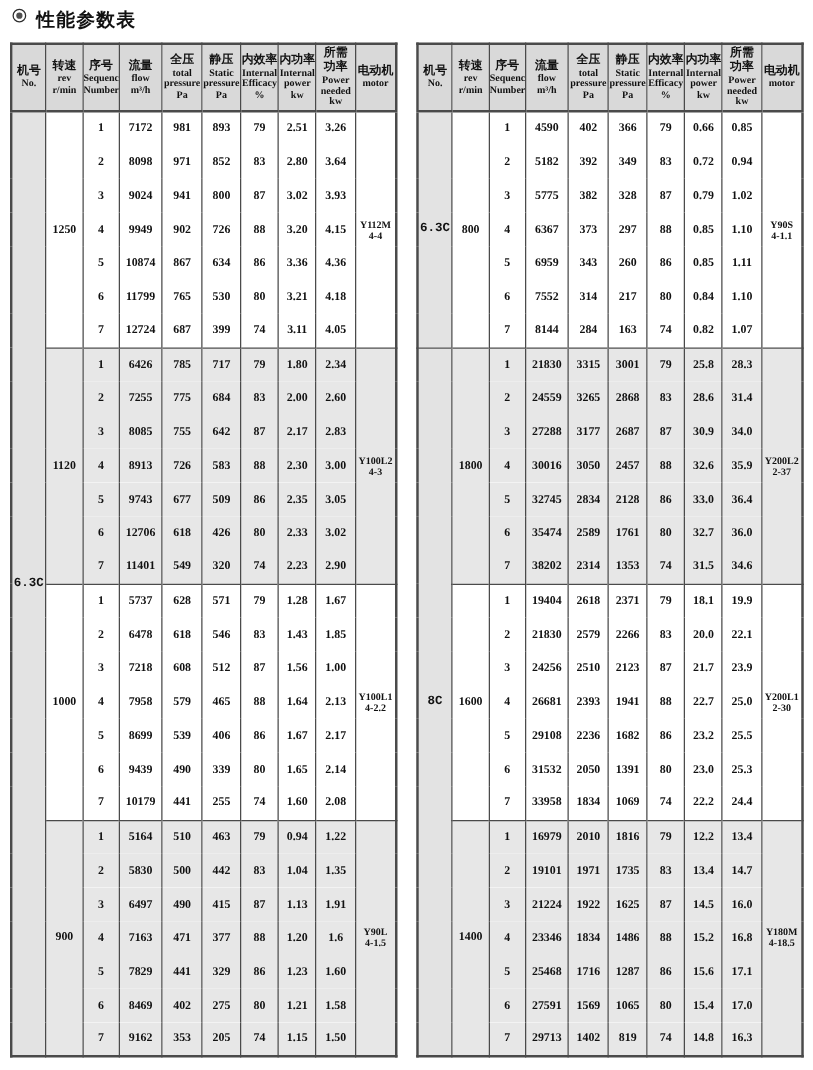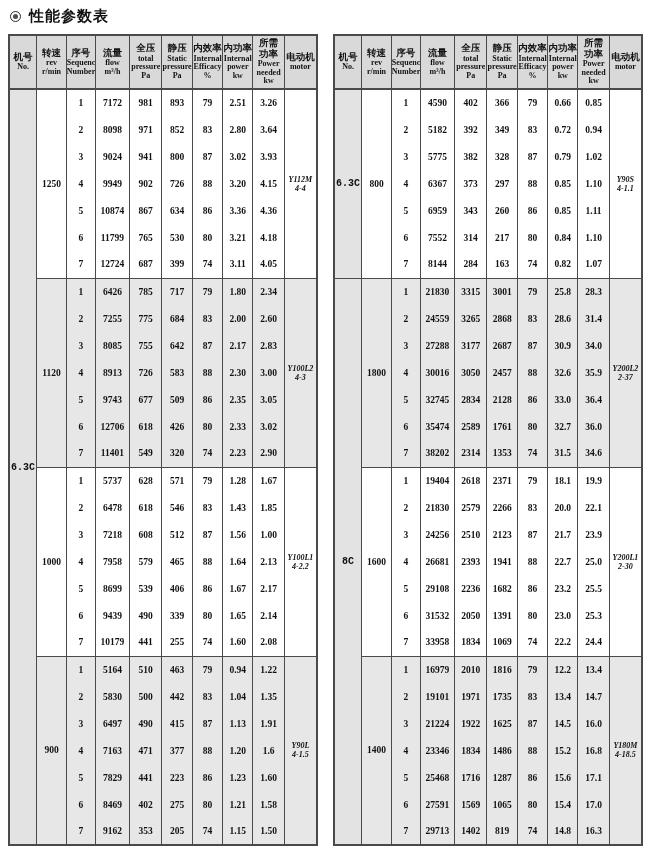--- a/index.html
+++ b/index.html
@@ -11,21 +11,21 @@
   }
   *{box-sizing:border-box;margin:0;padding:0;}
   html,body{width:650px;background:#ffffff;}
   body{
     height:856px;
     font-family:"Liberation Serif", serif;
     color:var(--ink);
     overflow:hidden;
   }
   .title-bar{
-    display:flex;align-items:center;gap:8px;
+    display:flex;gap:8px;
     padding:7px 0 4px 10px;height:30px;
   }
   .title-icon{
     width:11px;height:11px;border:1.5px solid #2c2c2c;border-radius:50%;
     display:inline-flex;align-items:center;justify-content:center;flex:0 0 auto;
   }
   .title-icon .inner{
     width:5px;height:5px;background:#4f4f4f;border-radius:50%;
   }
   .title-zh{
@@ -68,21 +68,21 @@
     height:27px;
     font-size:9.5px;font-weight:bold;
     font-family:"Liberation Serif", serif;
   }
   td.machine{
     background:var(--machine-bg);
     font-family:Liberation Mono, monospace;font-size:10px;
   }
   td.shade{background:var(--shade-bg);}
   tr.block-start td{border-top:1.5px solid var(--border);}
-  td.motor{font-size:8px;line-height:9px;white-space:pre-line;font-style:italic;}
+  td.motor{font-size:8px;line-height:9px;white-space:pre-line;}
 </style>
 </head>
 <body>
 
 <div class="title-bar">
   <span class="title-icon">
       <span class="inner"></span>
     </span>
   <span class="title-zh">性能参数表</span>
 </div>
@@ -395,21 +395,21 @@
           <td class="shade">471</td>
           <td class="shade">377</td>
           <td class="shade">88</td>
           <td class="shade">1.20</td>
           <td class="shade">1.6</td>
         </tr>
         <tr>
           <td class="shade">5</td>
           <td class="shade">7829</td>
           <td class="shade">441</td>
-          <td class="shade">223</td>
+          <td class="shade">329</td>
           <td class="shade">86</td>
           <td class="shade">1.23</td>
           <td class="shade">1.60</td>
         </tr>
         <tr>
           <td class="shade">6</td>
           <td class="shade">8469</td>
           <td class="shade">402</td>
           <td class="shade">275</td>
           <td class="shade">80</td>

